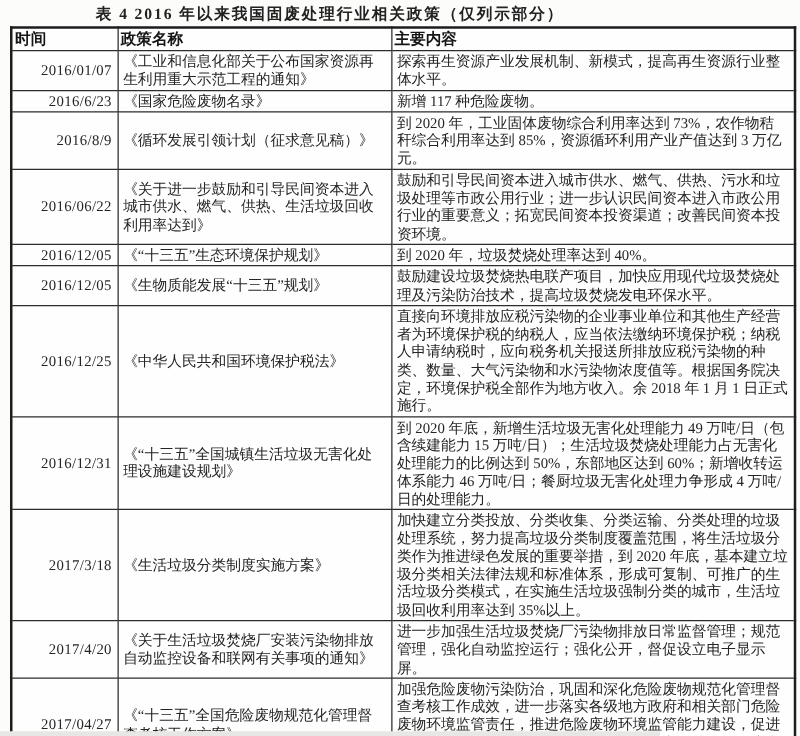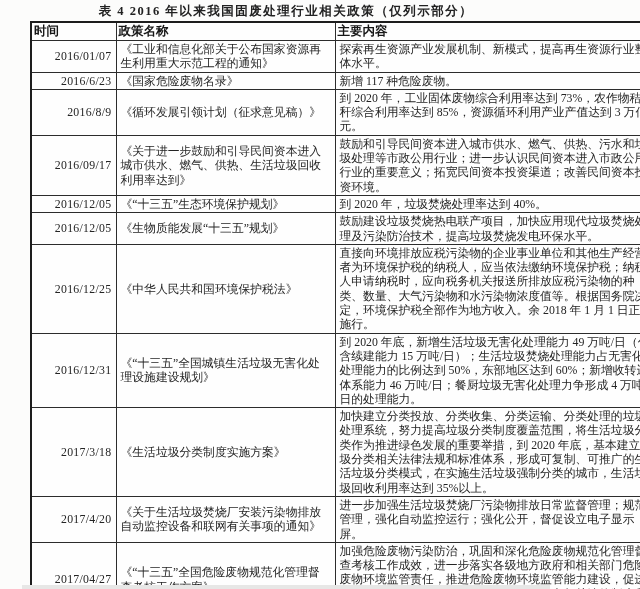--- a/index.html
+++ b/index.html
@@ -9,21 +9,20 @@
     height: 589px;
     overflow: hidden;
     background: #fcfcfb;
     font-family: "Liberation Serif", "DejaVu Serif", serif;
     color: #1e1e1e;
   }
   .page {
     position: relative;
     width: 528px;
     height: 589px;
-    margin-left: 22px;
   }
   .caption {
     text-align: center;
     font-weight: bold;
     font-size: 12.5px;
     line-height: 15px;
     padding-top: 4px;
     letter-spacing: 1.5px;
     color: #222;
   }
@@ -104,21 +103,21 @@
     <td class="cell-content">新增 117 种危险废物。</td>
   </tr>
 
   <tr>
     <td class="cell-date">2016/8/9</td>
     <td class="cell-policy">《循环发展引领计划（征求意见稿）》</td>
     <td class="cell-content">到 2020 年，工业固体废物综合利用率达到 73%，农作物秸秆综合利用率达到 85%，资源循环利用产业产值达到 3 万亿元。</td>
   </tr>
 
   <tr>
-    <td class="cell-date">2016/09/17</td>
+    <td class="cell-date">2016/06/22</td>
     <td class="cell-policy">《关于进一步鼓励和引导民间资本进入城市供水、燃气、供热、生活垃圾回收利用率达到》</td>
     <td class="cell-content">鼓励和引导民间资本进入城市供水、燃气、供热、污水和垃圾处理等市政公用行业；进一步认识民间资本进入市政公用行业的重要意义；拓宽民间资本投资渠道；改善民间资本投资环境。</td>
   </tr>
 
 
   <tr>
     <td class="cell-date">2016/12/05</td>
     <td class="cell-policy">《“十三五”生态环境保护规划》</td>
     <td class="cell-content">到 2020 年，垃圾焚烧处理率达到 40%。</td>
   </tr>

